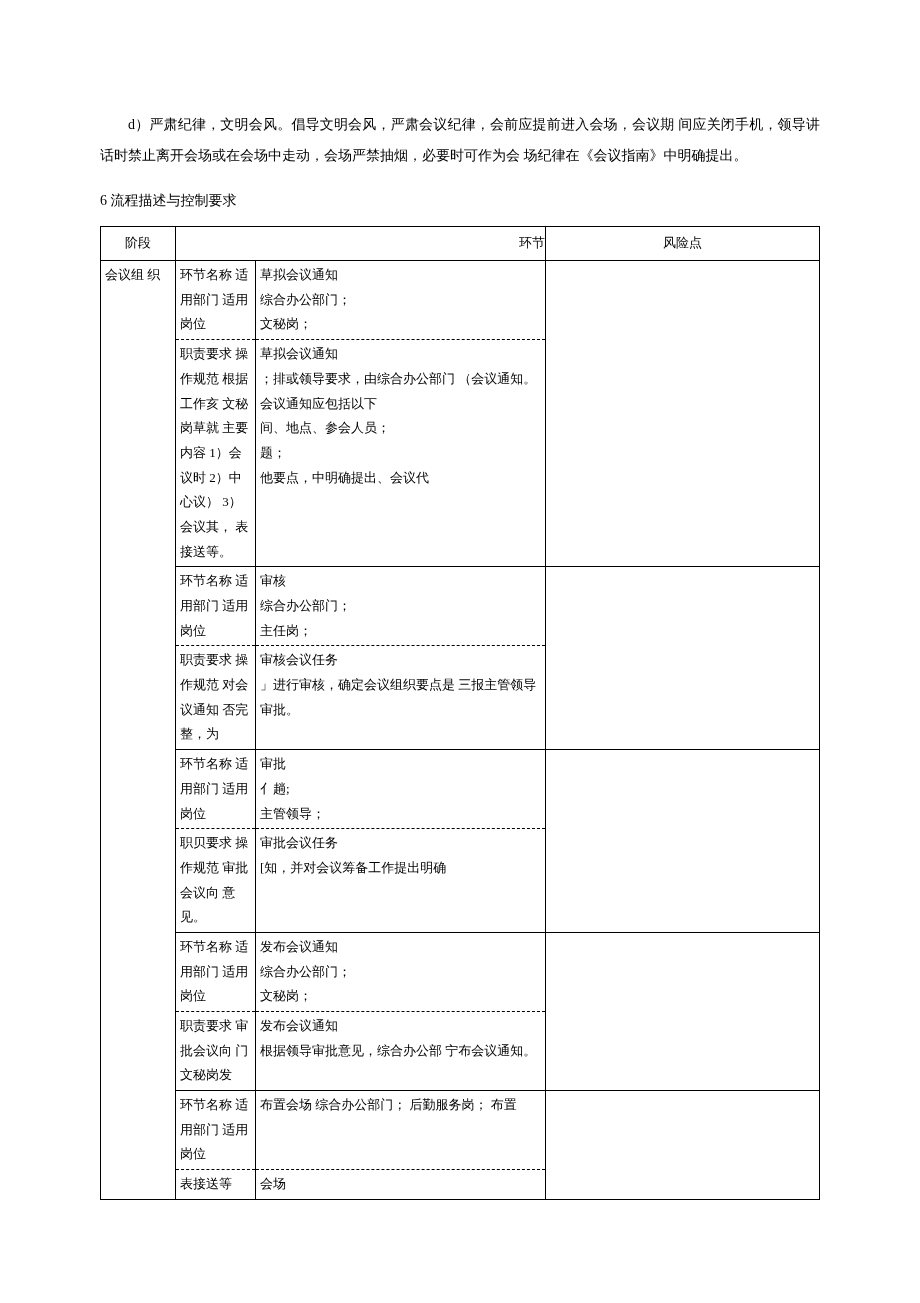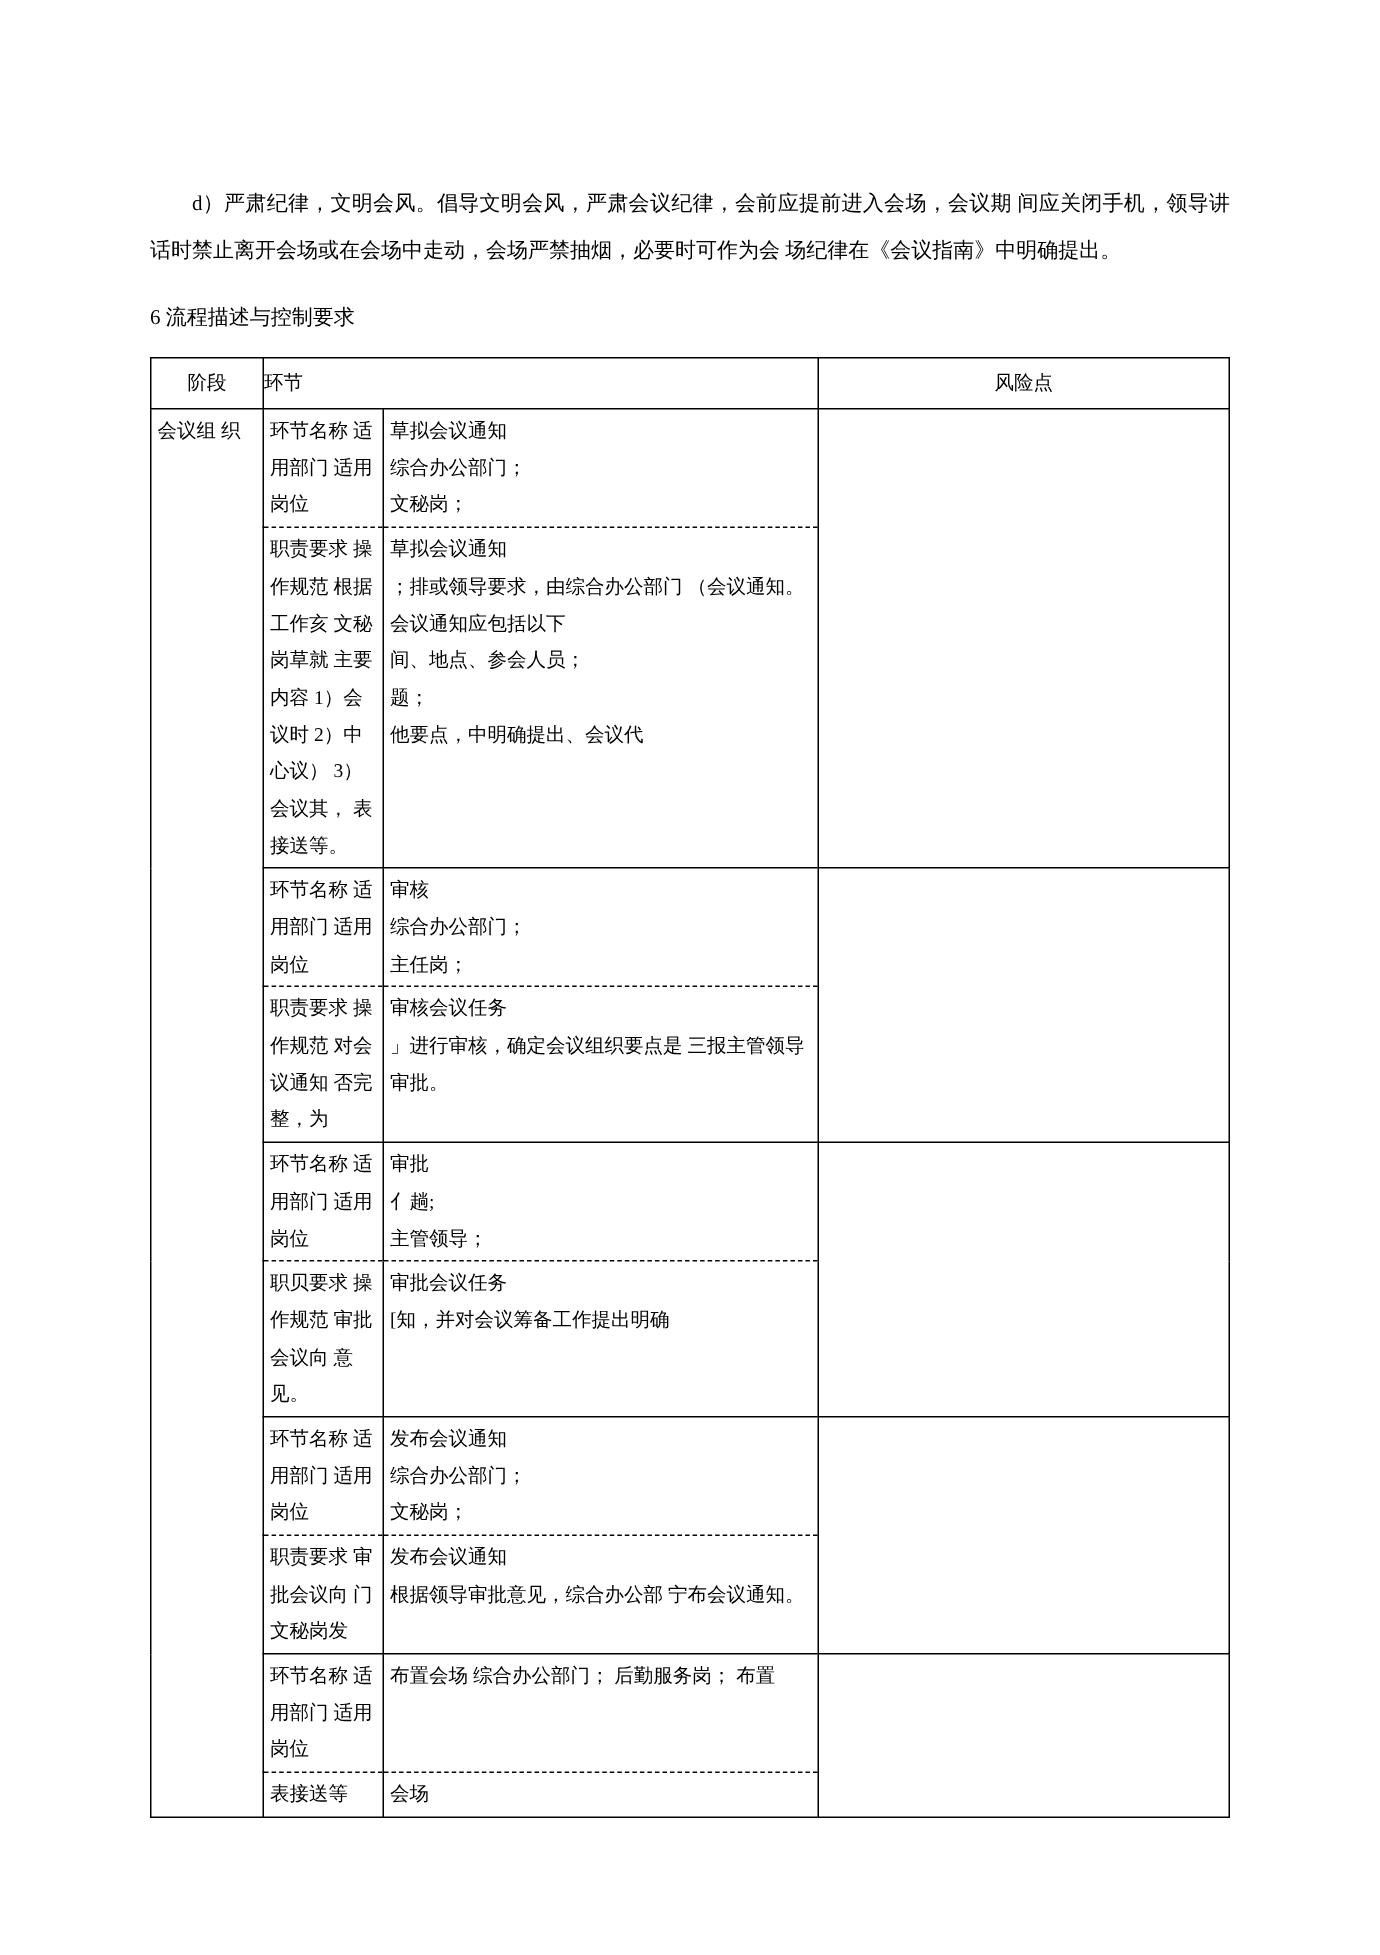--- a/index.html
+++ b/index.html
@@ -5,42 +5,42 @@
     * { margin: 0; padding: 0; box-sizing: border-box; }
     body {
       font-family: "SimSun", "宋体", serif;
       font-size: 14px;
       line-height: 2.2;
       color: #000;
       background: #fff;
       width: 920px;
       padding: 110px 100px 40px 100px;
     }
-    .para-d { text-indent: 2em; margin-bottom: 14px; text-align: justify; margin-top: 12px; }
+    .para-d { text-indent: 2em; margin-bottom: 14px; text-align: justify; }
     .section-heading { margin-bottom: 10px; }
     table {
       border-collapse: collapse;
       width: 100%;
       font-size: 13px;
       line-height: 1.9;
       table-layout: fixed;
     }
     td {
       border: 1px solid #000;
       vertical-align: top;
       padding: 2px 4px;
       word-wrap: break-word;
     }
     .col-stage { width: 75px; }
     .col-left { width: 80px; }
     .col-mid { width: 290px; }
     .dashed-top { border-top: 1px dashed #000; }
     .dashed-bottom { border-bottom: 1px dashed #000; }
     thead td { text-align: center; padding: 4px 0; }
-    .hdr-link { text-align: left; }
+    .hdr-link { text-align: right; }
   </style>
 </head>
 <body>
 
 <div>
   <p class="para-d">d）严肃纪律，文明会风。倡导文明会风，严肃会议纪律，会前应提前进入会场，会议期 间应关闭手机，领导讲话时禁止离开会场或在会场中走动，会场严禁抽烟，必要时可作为会 场纪律在《会议指南》中明确提出。</p>
 </div>
 
 <div class="section-heading">6 流程描述与控制要求</div>
 

